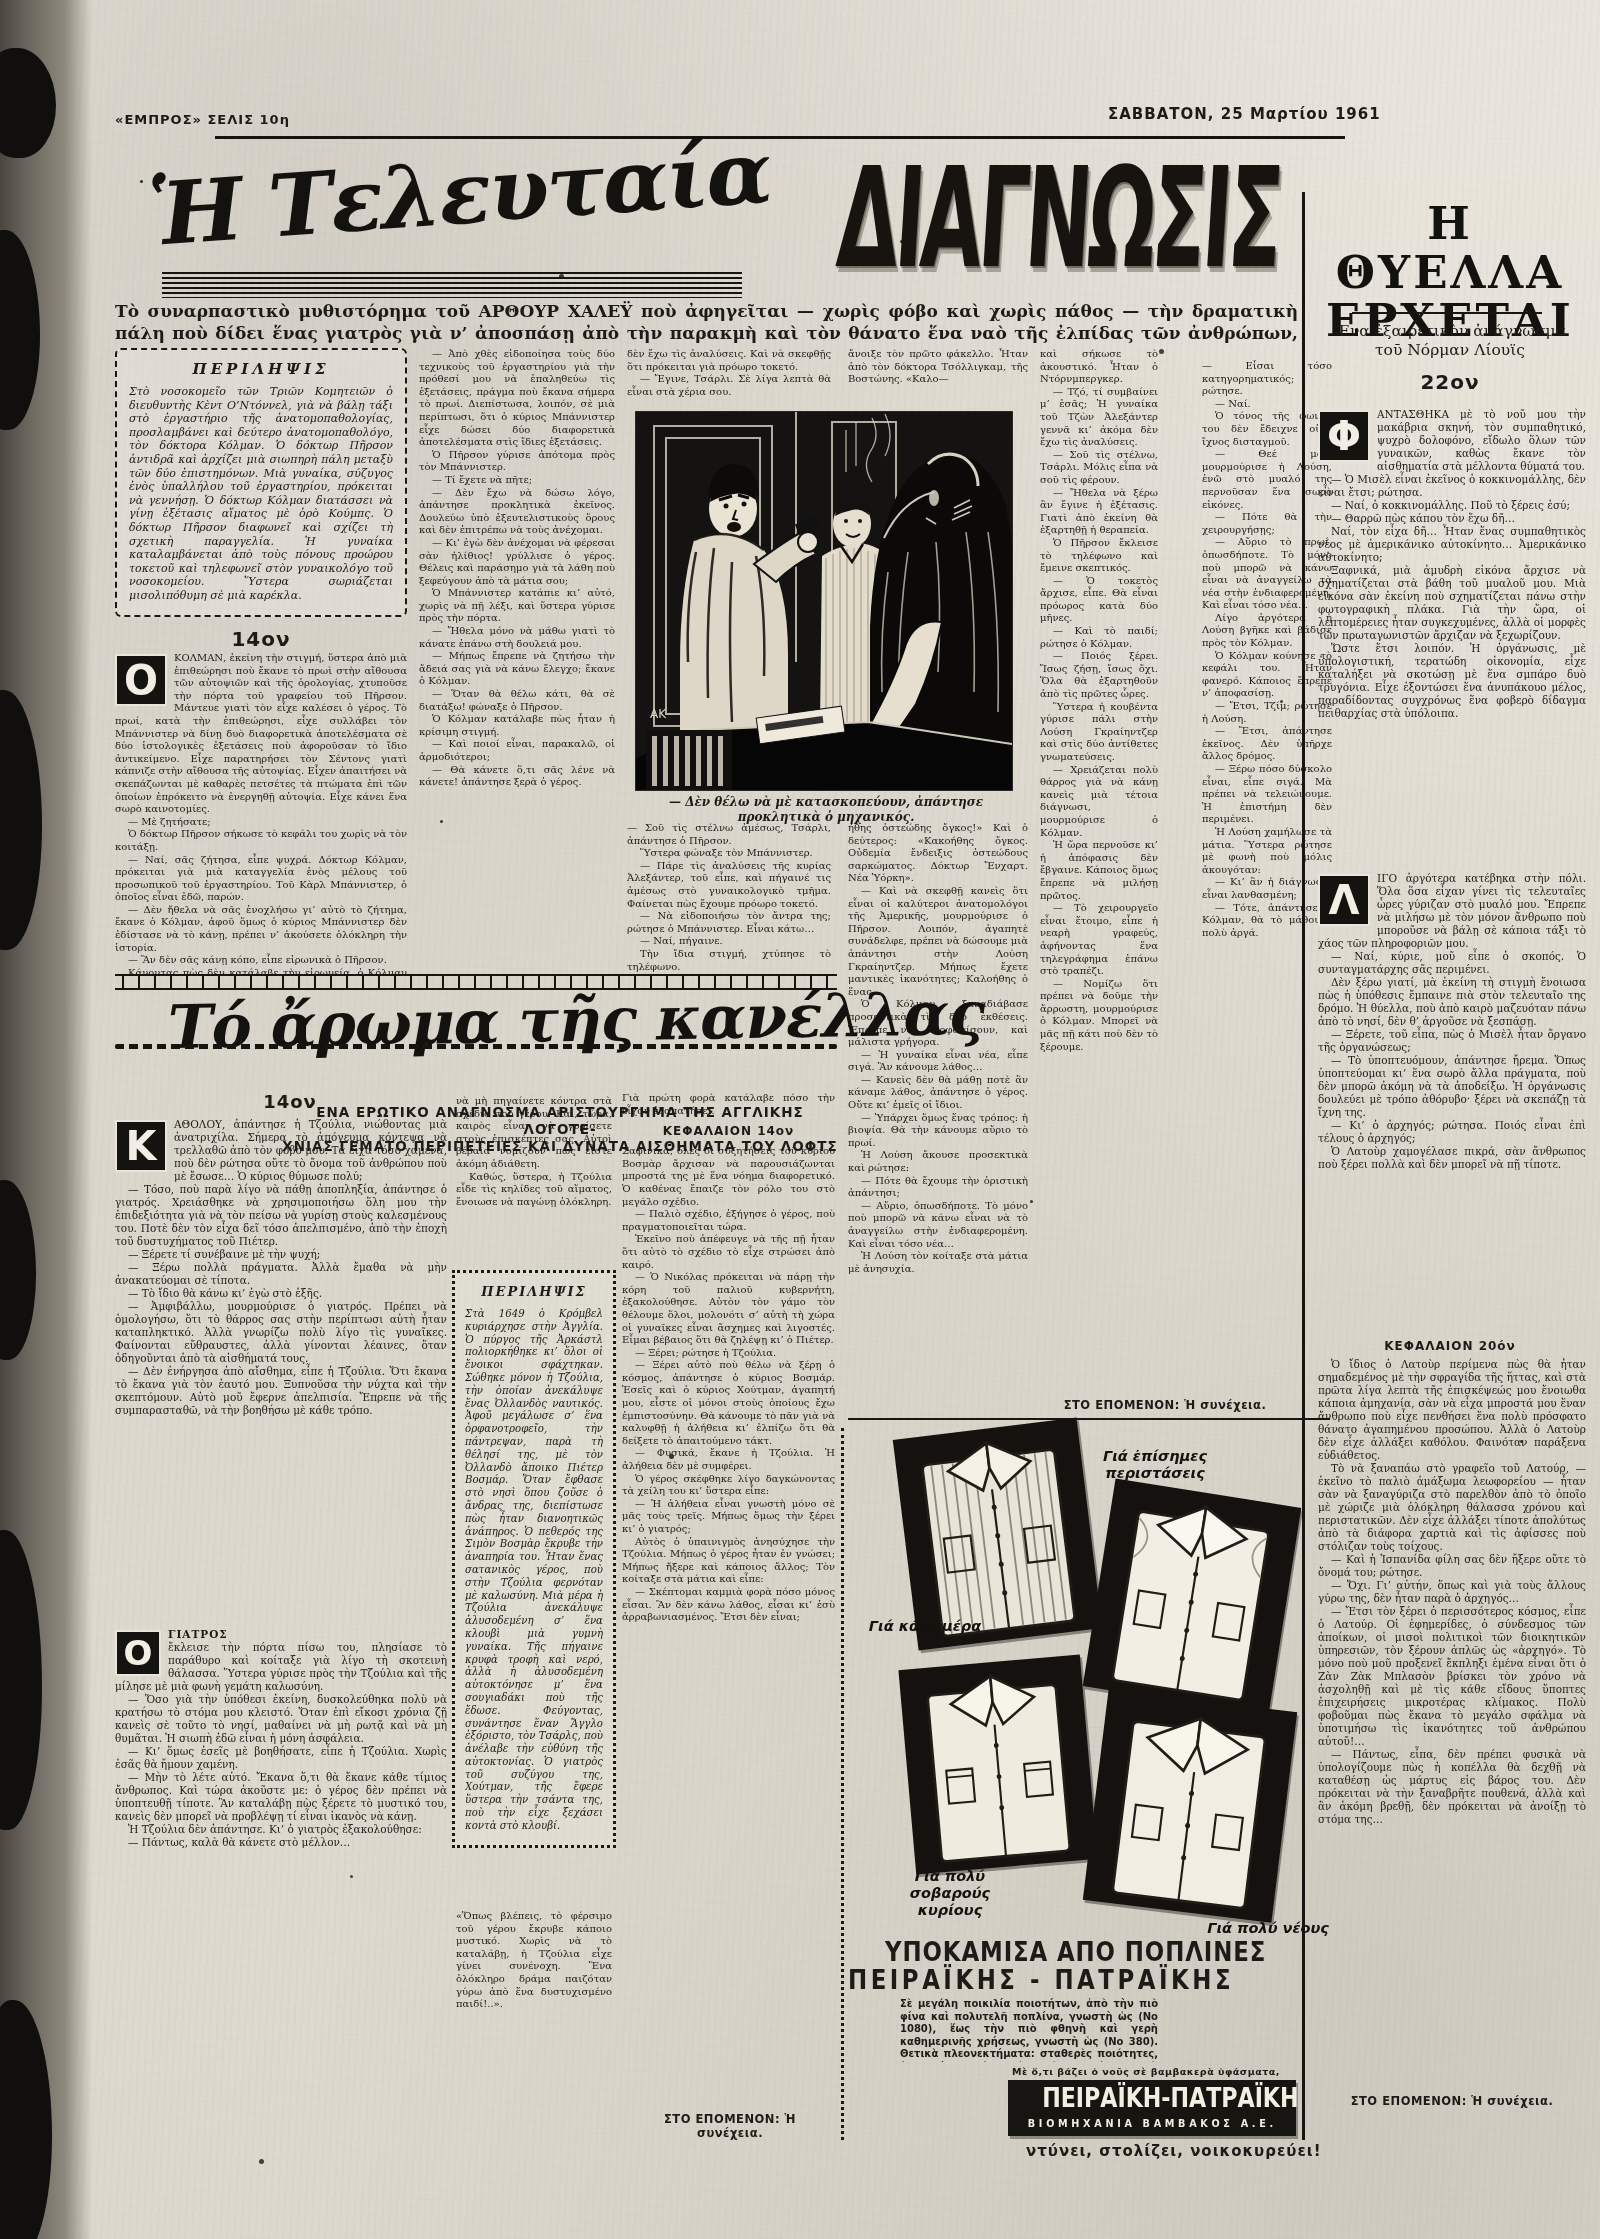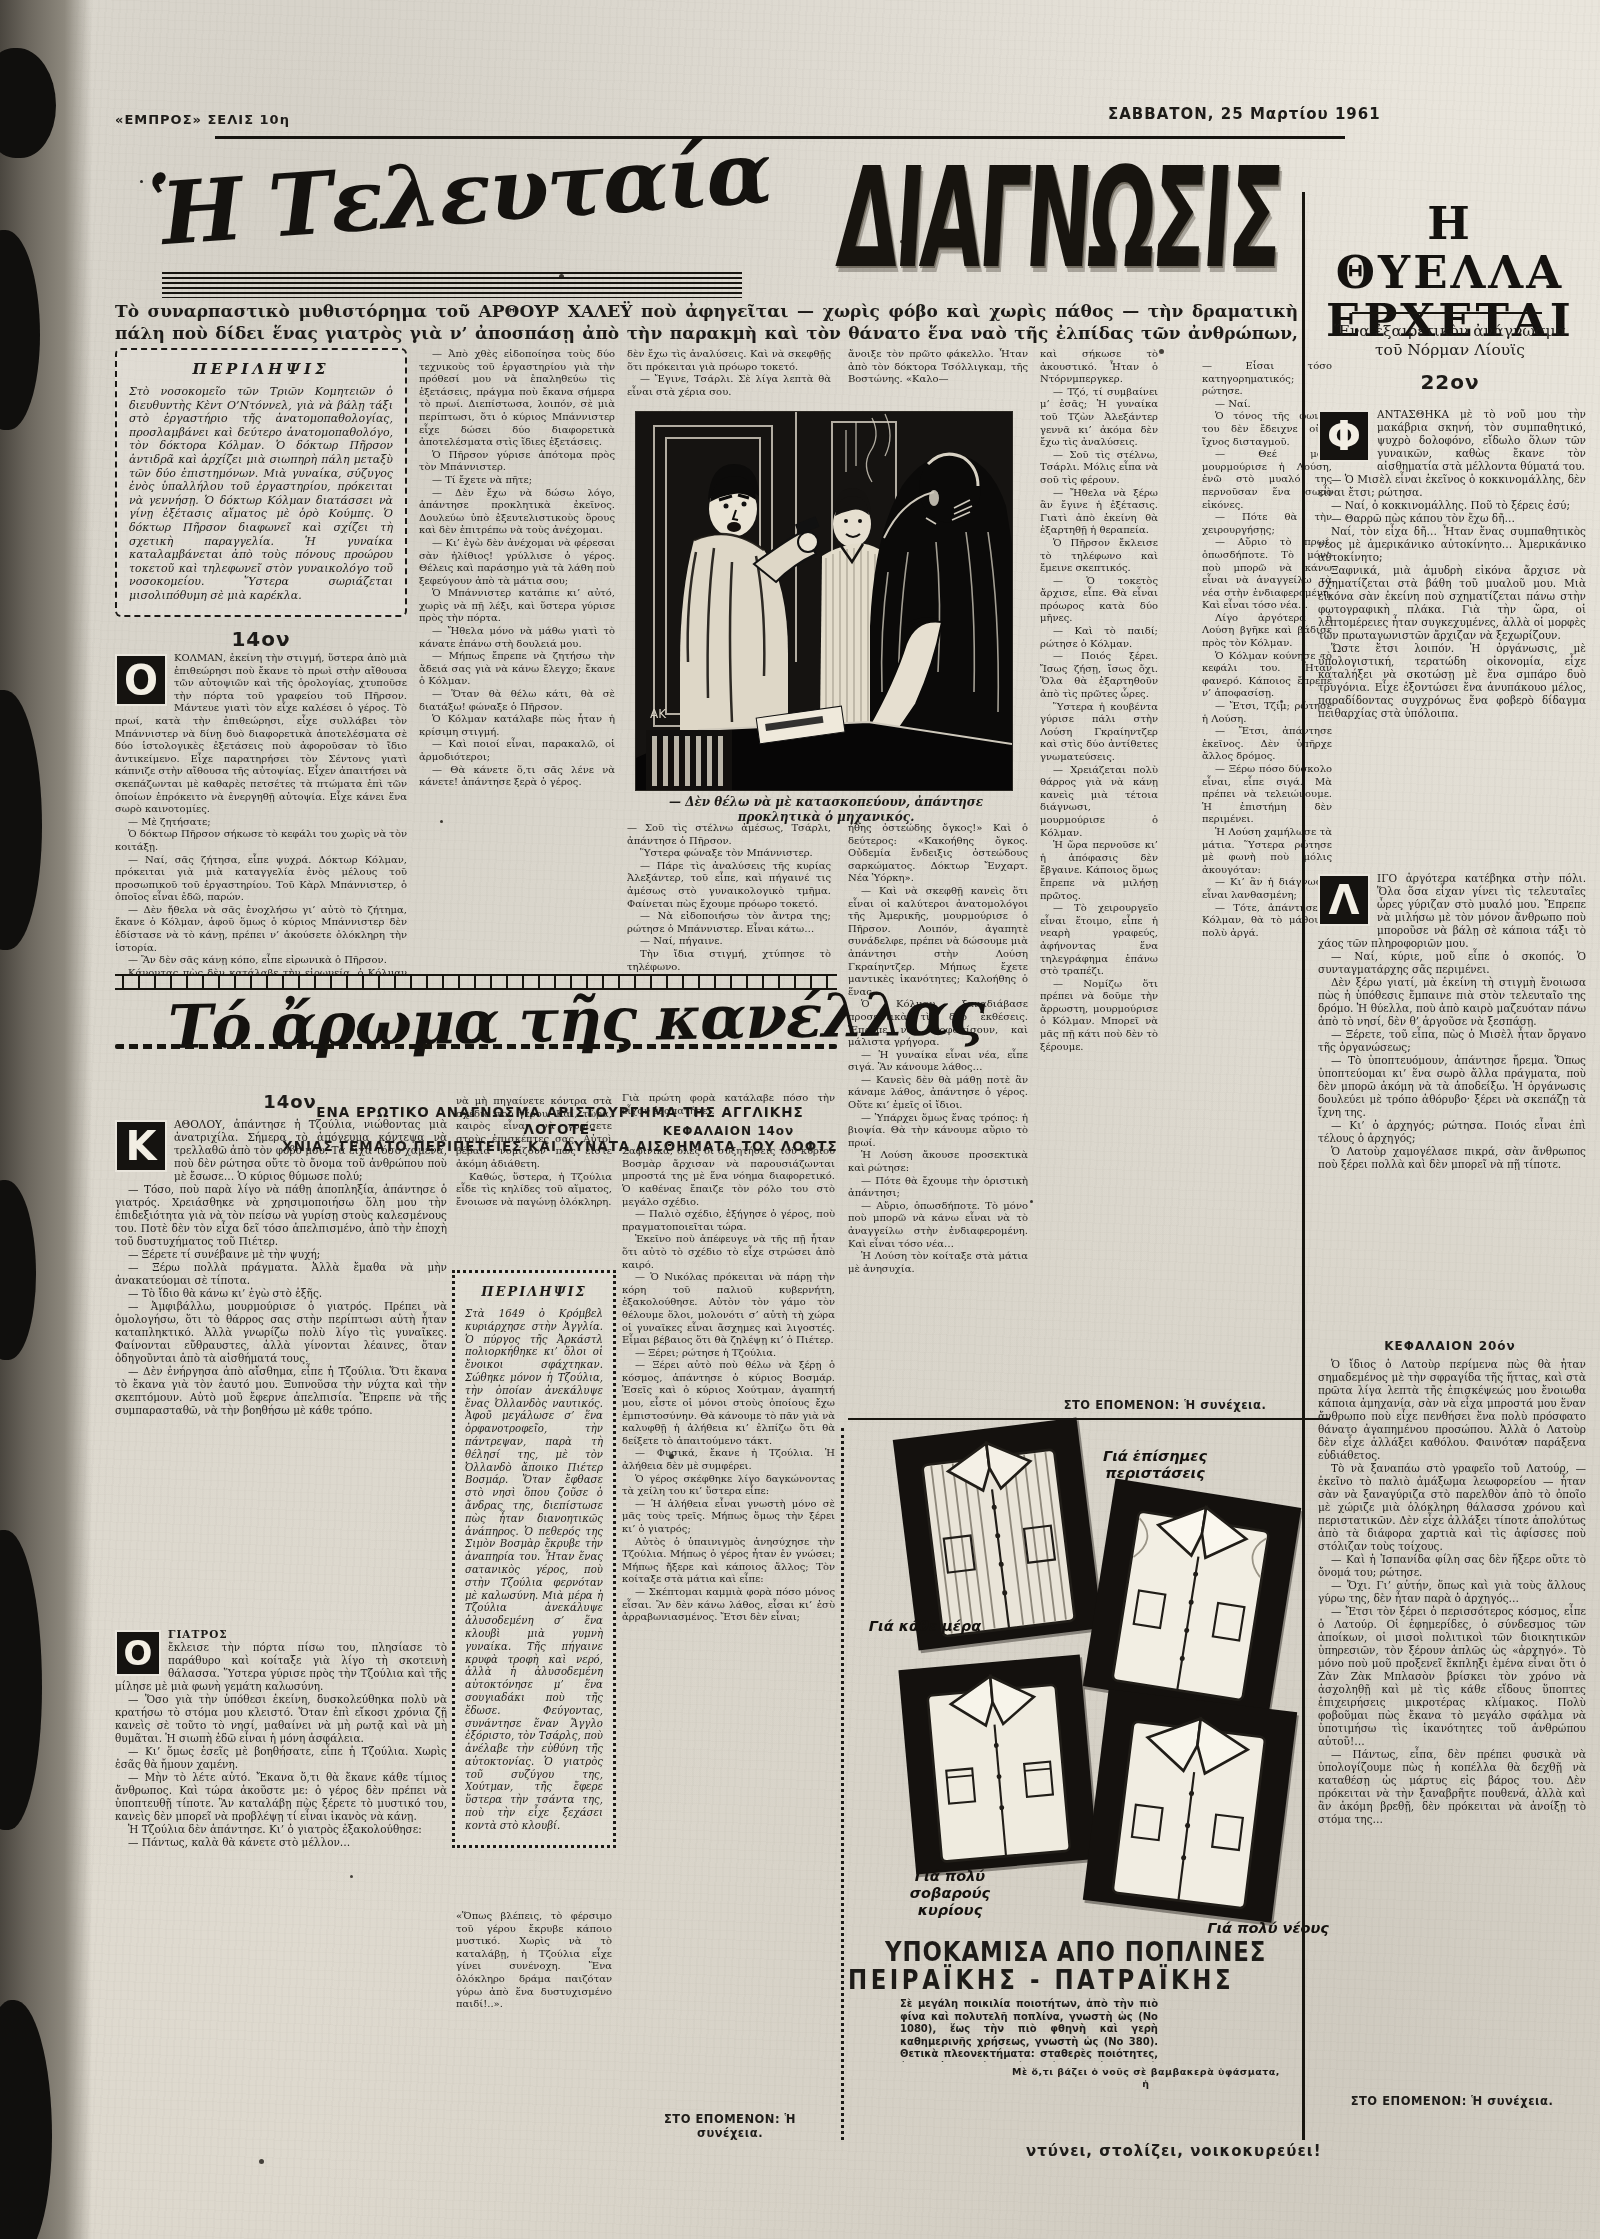--- a/index.html
+++ b/index.html
@@ -458,20 +458,24 @@
   <div class="shirt-cap" style="left:855px;top:1618px;width:140px;">Γιά κάθε μέρα</div>
   <div class="shirt-cap" style="left:1090px;top:1448px;width:130px;">Γιά ἐπίσημες περιστάσεις</div>
   <div class="shirt-cap" style="left:880px;top:1868px;width:140px;">Γιά πολύ σοβαρούς κυρίους</div>
   <div class="shirt-cap" style="left:1198px;top:1920px;width:140px;">Γιά πολύ νέους</div>
 
   <div class="abs ad-head" style="left:885px;top:1938px;"><span class="cond">ΥΠΟΚΑΜΙΣΑ ΑΠΟ ΠΟΠΛΙΝΕΣ</span></div>
   <div class="abs ad-head" style="left:848px;top:1966px;letter-spacing:4px;text-align:center;"><span class="cond">ΠΕΙΡΑΪΚΗΣ - ΠΑΤΡΑΪΚΗΣ</span></div>
   <div class="abs ad-body" style="left:900px;top:1998px;width:258px;height:64px;overflow:hidden;">Σὲ μεγάλη ποικιλία ποιοτήτων, ἀπὸ τὴν πιὸ φίνα καὶ πολυτελῆ ποπλίνα, γνωστὴ ὡς (Νο 1080), ἕως τὴν πιὸ φθηνὴ καὶ γερὴ καθημερινῆς χρήσεως, γνωστὴ ὡς (Νο 380). Θετικὰ πλεονεκτήματα: σταθερὲς ποιότητες, ἀναλλοίωτα εὐγενικὰ χρώματα, ἐξαιρετικὰ νήματα, ἐπεξεργασία Σανφοραϊζντ.</div>
 
   <div class="abs ad-lead" style="left:1008px;top:2066px;width:276px;text-align:center;">Μὲ ὅ,τι βάζει ὁ νοῦς σὲ βαμβακερὰ ὑφάσματα, ἡ</div>
+  <div class="abs banner" style="left:1008px;top:2080px;width:276px;">
+    <span class="l1">ΠΕΙΡΑΪΚΗ-ΠΑΤΡΑΪΚΗ</span><br>
+    <span class="l2">ΒΙΟΜΗΧΑΝΙΑ ΒΑΜΒΑΚΟΣ Α.Ε.</span>
+  </div>
   <div class="abs tagline" style="left:1026px;top:2142px;width:240px;text-align:center;">ντύνει, στολίζει, νοικοκυρεύει!</div>
 
   <div class="abs vrule" style="left:1302px;top:192px;height:1948px;"></div>
 
   <div class="abs storm-title" style="left:1314px;top:200px;width:272px;">
     <div>Η ΘΥΕΛΛΑ</div>
     <div>ΕΡΧΕΤΑΙ</div>
   </div>
   <div class="abs" style="left:1352px;top:312px;width:190px;height:2px;background:#17150f;"></div>
   <div class="abs storm-sub" style="left:1324px;top:322px;width:252px;">Ἕνα ἐξαιρετικὸν ἀνάγνωσμα τοῦ Νόρμαν Λίουϊς</div>

